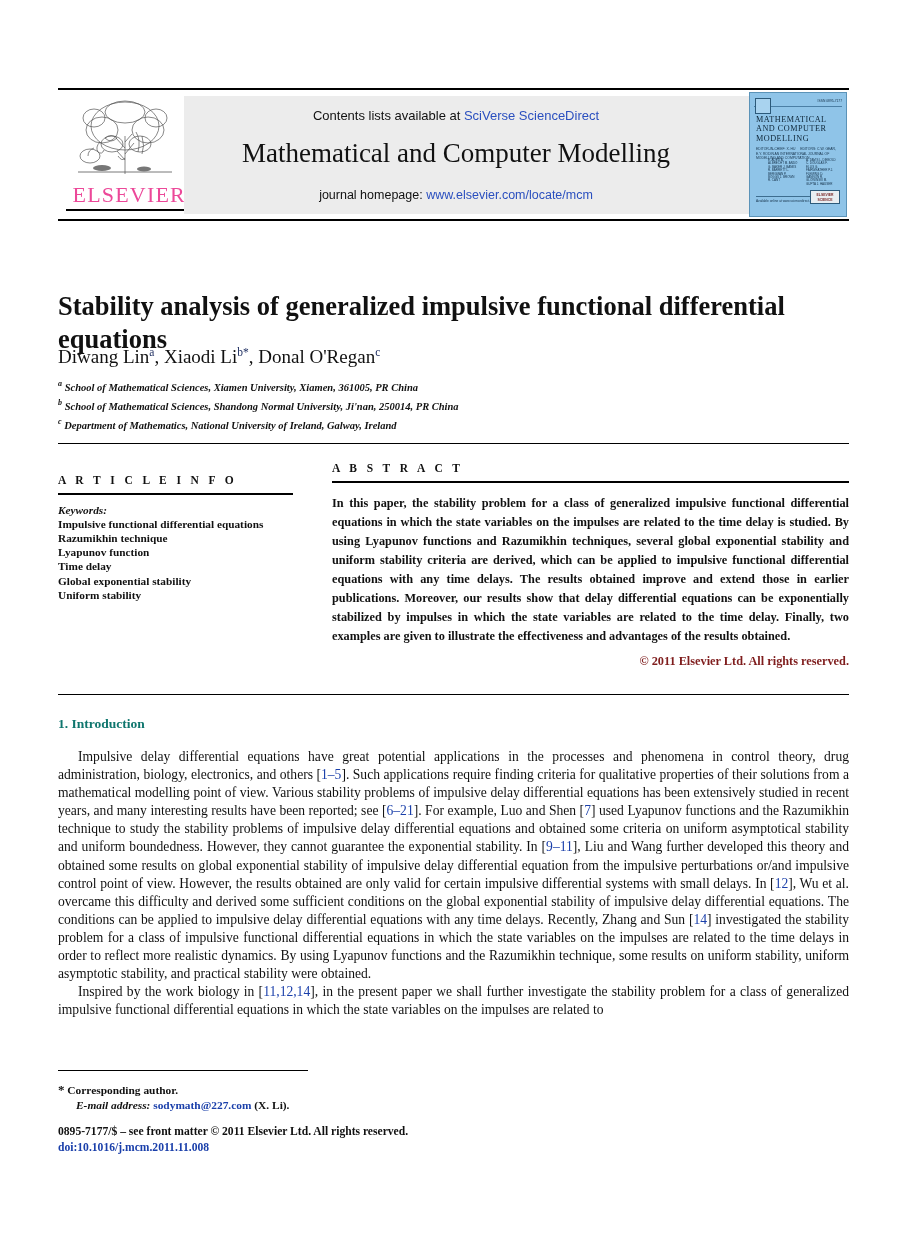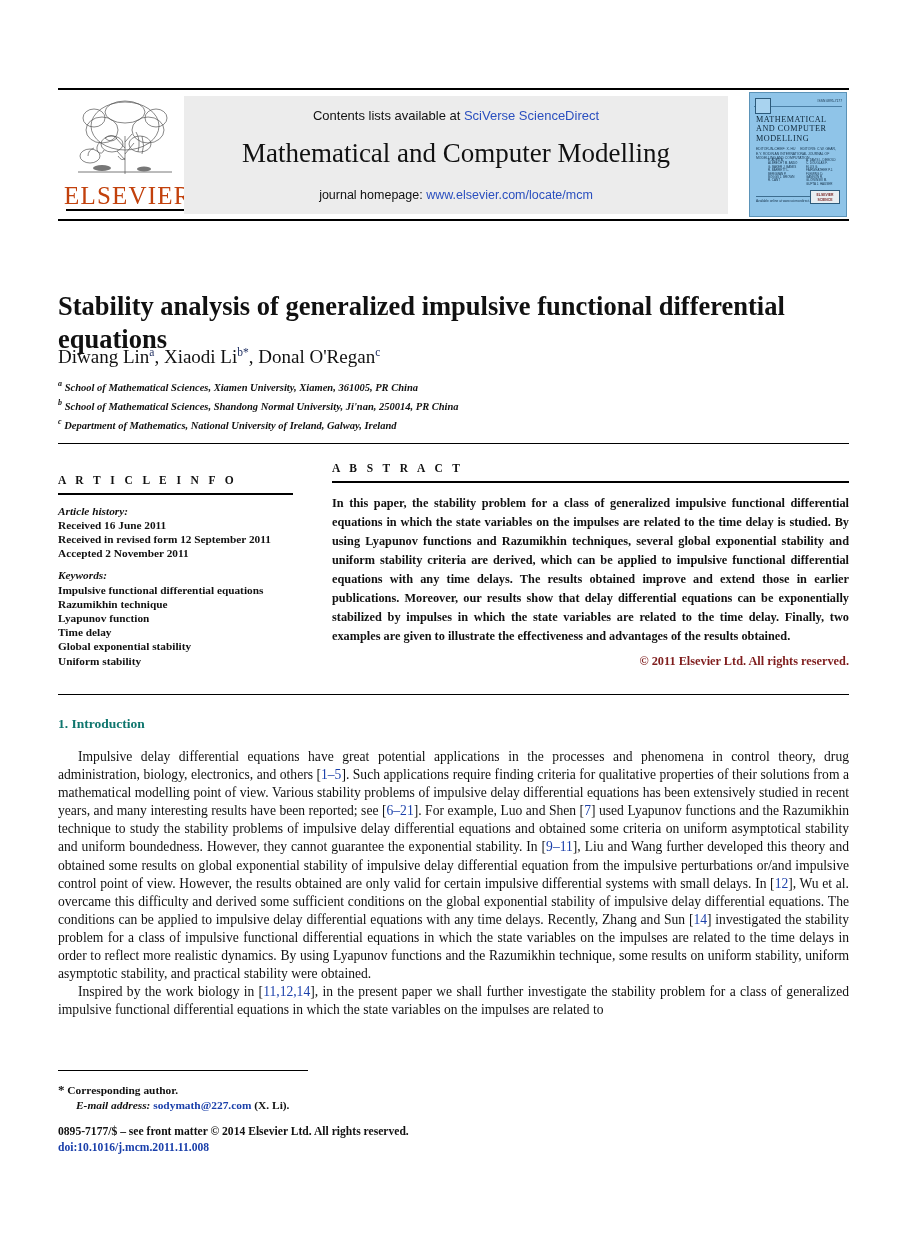--- a/index.html
+++ b/index.html
@@ -67,41 +67,42 @@
   .elsevier-tree {
     position: absolute;
     left: 8px; top: 0px;
     width: 106px;
     height: 86px;
   }
   .elsevier-word {
     position: absolute;
     left: 0; top: 86px;
     width: 122px;
-    text-align: left;
-    font-family: "Liberation Serif", serif;
-    font-size: 25px;
+    text-align: right;
+    font-family: "Liberation Serif", serif;
+    font-size: 22px;
     letter-spacing: 1.2px;
-    color: #c2410c;
+    color: #ec4899;
   }
   .elsevier-underline {
     position: absolute;
     left: 2px; top: 113px;
     width: 118px;
     height: 2px;
     background: #000;
   }
 
   
   .banner {
     position: absolute;
     left: 126px; top: 8px;
     width: 544px;
     height: 118px;
     background: #ececec;
+    padding-left: 23px;
   }
   .banner-contents {
     position: absolute;
     left: 0; top: 12px;
     width: 544px;
     text-align: center;
     font-family: "Liberation Sans", sans-serif;
     font-size: 13px;
     color: #111;
   }
@@ -502,26 +503,20 @@
     <div><sup>b</sup> <span>School of Mathematical Sciences, Shandong Normal University, Ji'nan, 250014, PR China</span></div>
     <div><sup>c</sup> <span>Department of Mathematics, National University of Ireland, Galway, Ireland</span></div>
   </div>
 
   <div class="info-rule-top"></div>
   <div class="info-rule-bottom"></div>
 
   <div class="info-col">
     <div class="section-kicker">A R T I C L E    I N F O</div>
     <div class="thin-rule"></div>
-    <div class="info-group">
-      <div class="label">Article history:</div>
-      <div>Received 16 June 2011</div>
-      <div>Received in revised form 12 September 2011</div>
-      <div>Accepted 2 November 2011</div>
-    </div>
     <div class="kw-group">
       <div class="label">Keywords:</div>
       <div>Impulsive functional differential equations</div>
       <div>Razumikhin technique</div>
       <div>Lyapunov function</div>
       <div>Time delay</div>
       <div>Global exponential stability</div>
       <div>Uniform stability</div>
     </div>
   </div>
@@ -540,17 +535,17 @@
     <p><span>Inspired by the work biology in [</span><span class="ref">11,12,14</span><span>], in the present paper we shall further investigate the stability problem for a class of generalized impulsive functional differential equations in which the state variables on the impulses are related to</span></p>
   </div>
 
   <div class="foot-rule"></div>
   <div class="footnote">
     <div><span class="star">*</span> <span>Corresponding author.</span></div>
     <div class="indent"><span class="em-label">E-mail address:</span> <span class="mailto">sodymath@227.com</span> <span>(X. Li).</span></div>
   </div>
 
   <div class="imprint">
-    <div>0895-7177/$ – see front matter © 2014 Elsevier Ltd. All rights reserved.</div>
+    <div>0895-7177/$ – see front matter © 2011 Elsevier Ltd. All rights reserved.</div>
     <div class="doi">doi:10.1016/j.mcm.2011.11.008</div>
   </div>
 
 </div>
 
 </body></html>

